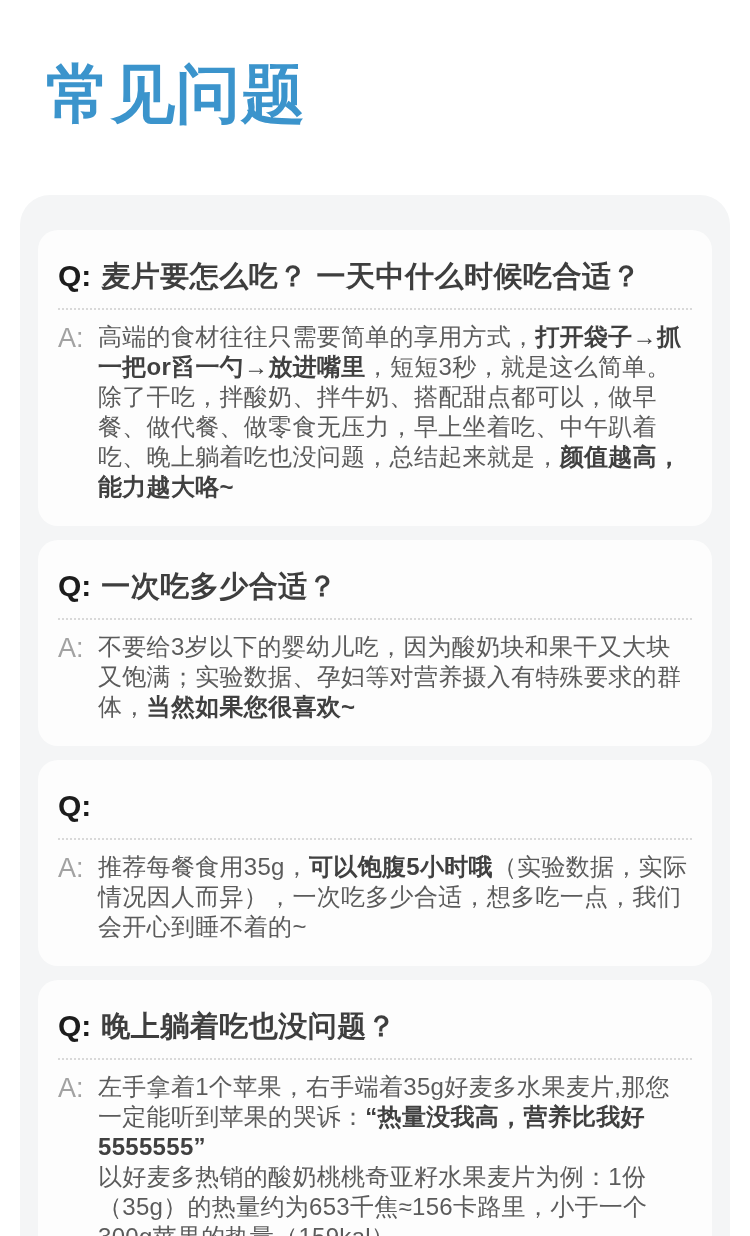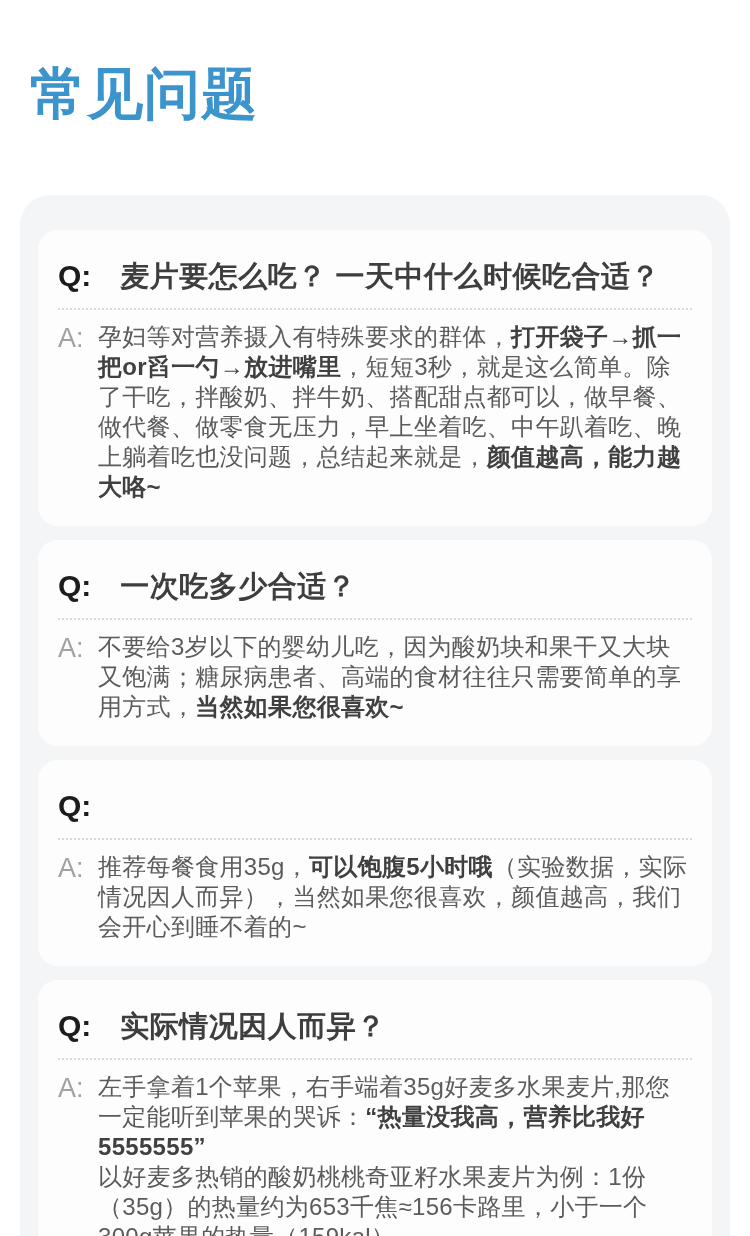--- a/index.html
+++ b/index.html
@@ -4,22 +4,22 @@
 <style>
   * { margin: 0; padding: 0; box-sizing: border-box; }
   html, body { background: #ffffff; }
   body {
     width: 750px;
     height: 1236px;
     font-family: "Liberation Sans", "DejaVu Sans", sans-serif;
     overflow: hidden;
   }
   .page-title {
-    margin: 52px 0 0 30px;
-    font-size: 56px;
+    margin: 52px 0 0 46px;
+    font-size: 64px;
     line-height: 84px;
     font-weight: bold;
     letter-spacing: 1px;
     color: #3b94cc;
   }
   .faq-section {
     margin: 59px 20px 0 20px;
     width: 710px;
     background: #f4f5f6;
     border-radius: 30px;
@@ -42,21 +42,20 @@
     font-weight: bold;
     color: #1c1c1c;
     margin-right: 10px;
     flex-shrink: 0;
   }
   .q-text {
     font-size: 29px;
     font-weight: bold;
     color: #3e3e3e;
     letter-spacing: 0.5px;
-    margin-left: 19px;
   }
   .dotted-divider {
     border: none;
     border-top: 2px dotted #d9d9d9;
     margin: 14px 0 12px 0;
     height: 0;
   }
   .a-row { display: flex; }
   .a-prefix {
     font-size: 27px;
@@ -84,51 +83,51 @@
 
 <div class="faq-section">
   <div class="faq-card">
     <div class="q-row">
       <span class="q-prefix">Q:</span>
       <span class="q-text">麦片要怎么吃？ 一天中什么时候吃合适？</span>
     </div>
     <hr class="dotted-divider">
     <div class="a-row">
       <span class="a-prefix">A:</span>
-      <div class="a-text"><span>孕妇等对营养摄入有特殊要求的群体，</span><span class="bold">打开袋子→抓一把or舀一勺→放进嘴里</span><span>，短短3秒，就是这么简单。除了干吃，拌酸奶、拌牛奶、搭配甜点都可以，做早餐、做代餐、做零食无压力，早上坐着吃、中午趴着吃、晚上躺着吃也没问题，总结起来就是，</span><span class="bold">颜值越高，能力越大咯~</span></div>
+      <div class="a-text"><span>高端的食材往往只需要简单的享用方式，</span><span class="bold">打开袋子→抓一把or舀一勺→放进嘴里</span><span>，短短3秒，就是这么简单。除了干吃，拌酸奶、拌牛奶、搭配甜点都可以，做早餐、做代餐、做零食无压力，早上坐着吃、中午趴着吃、晚上躺着吃也没问题，总结起来就是，</span><span class="bold">颜值越高，能力越大咯~</span></div>
     </div>
   </div>
 
   <div class="faq-card">
     <div class="q-row">
       <span class="q-prefix">Q:</span>
       <span class="q-text">一次吃多少合适？</span>
     </div>
     <hr class="dotted-divider">
     <div class="a-row">
       <span class="a-prefix">A:</span>
-      <div class="a-text"><span>不要给3岁以下的婴幼儿吃，因为酸奶块和果干又大块又饱满；糖尿病患者、高端的食材往往只需要简单的享用方式，</span><span class="bold">当然如果您很喜欢~</span></div>
+      <div class="a-text"><span>不要给3岁以下的婴幼儿吃，因为酸奶块和果干又大块又饱满；实验数据、孕妇等对营养摄入有特殊要求的群体，</span><span class="bold">当然如果您很喜欢~</span></div>
     </div>
   </div>
 
   <div class="faq-card">
     <div class="q-row">
       <span class="q-prefix">Q:</span>
     </div>
     <hr class="dotted-divider">
     <div class="a-row">
       <span class="a-prefix">A:</span>
-      <div class="a-text"><span>推荐每餐食用35g，</span><span class="bold">可以饱腹5小时哦</span><span>（实验数据，实际情况因人而异），当然如果您很喜欢，颜值越高，我们会开心到睡不着的~</span></div>
+      <div class="a-text"><span>推荐每餐食用35g，</span><span class="bold">可以饱腹5小时哦</span><span>（实验数据，实际情况因人而异），一次吃多少合适，想多吃一点，我们会开心到睡不着的~</span></div>
     </div>
   </div>
 
   <div class="faq-card">
     <div class="q-row">
       <span class="q-prefix">Q:</span>
-      <span class="q-text">实际情况因人而异？</span>
+      <span class="q-text">晚上躺着吃也没问题？</span>
     </div>
     <hr class="dotted-divider">
     <div class="a-row">
       <span class="a-prefix">A:</span>
       <div class="a-text"><span>左手拿着1个苹果，右手端着35g好麦多水果麦片,那您一定能听到苹果的哭诉：</span><span class="bold">“热量没我高，营养比我好5555555”</span><br><span>以好麦多热销的酸奶桃桃奇亚籽水果麦片为例：1份（35g）的热量约为653千焦≈156卡路里，小于一个300g苹果的热量（159kal）</span></div>
     </div>
   </div>
 </div>
 
 </body></html>

